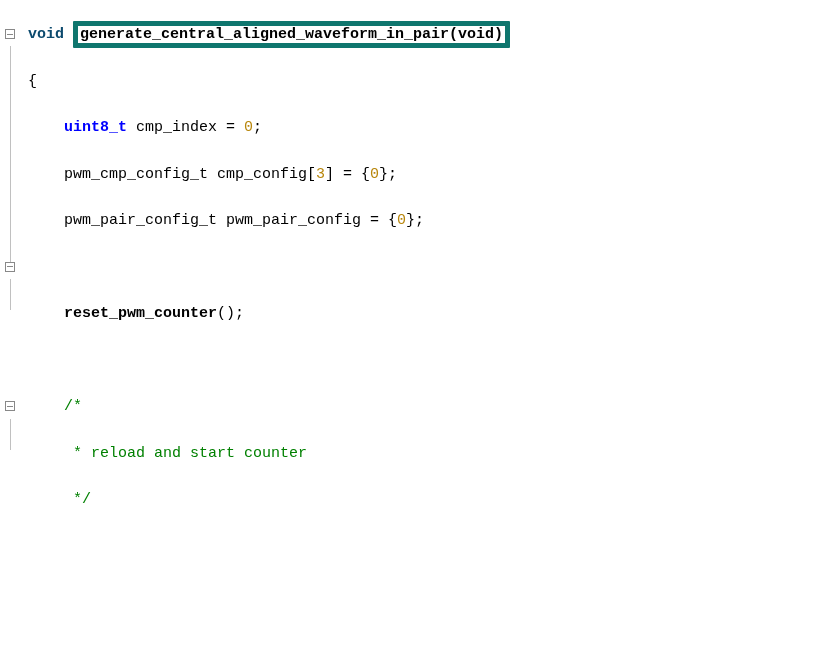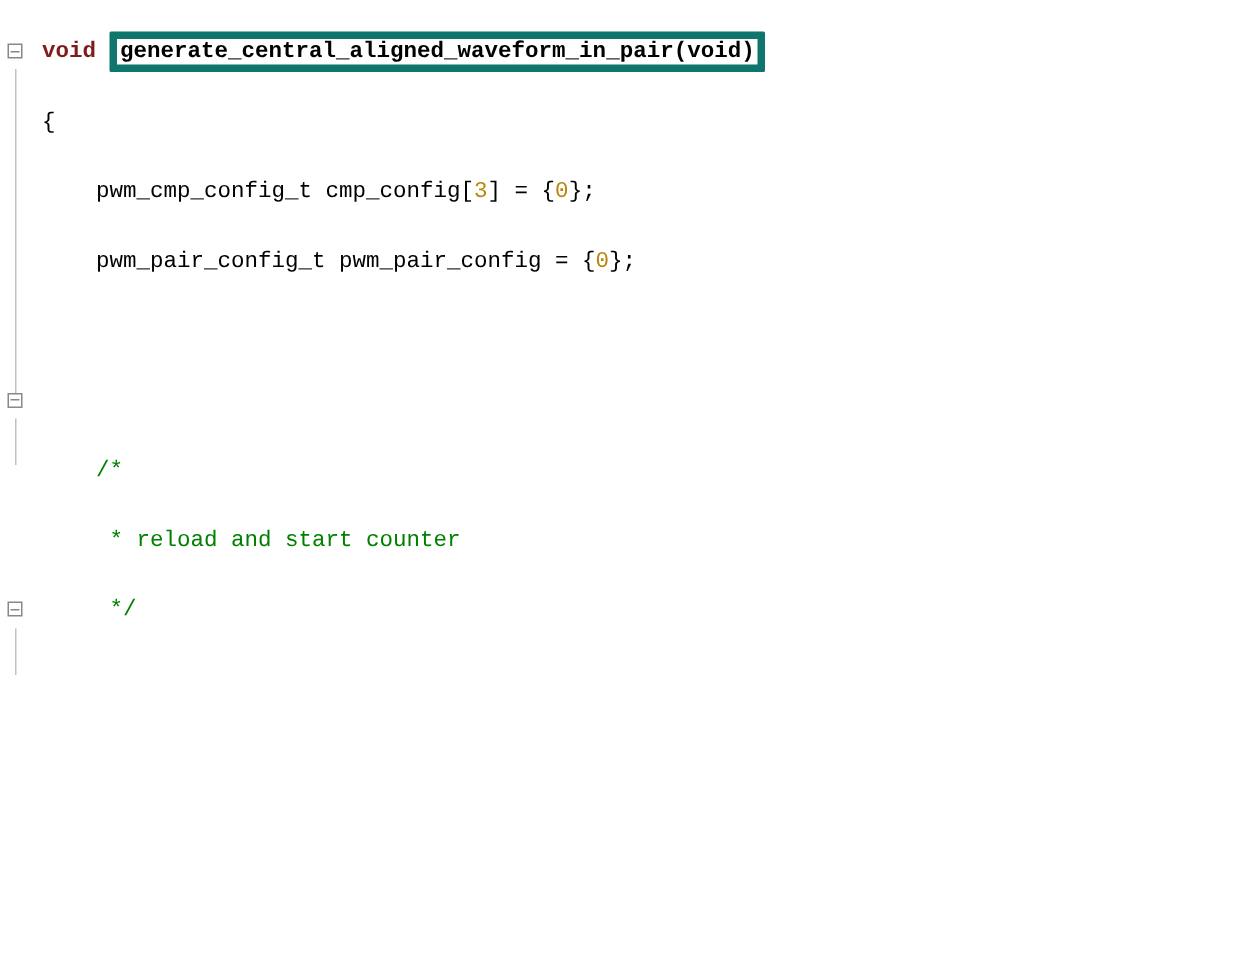--- a/index.html
+++ b/index.html
@@ -56,21 +56,21 @@
     background: #c0c0c0;
   }
   .code {
     flex: 1 1 auto;
     white-space: pre;
     padding-left: 2px;
   }
   .code-line {
     height: 23.25px;
   }
-  .kw { color: #7f1d1d; font-weight: bold; }
+  .kw { color: #0c4a6e; font-weight: bold; }
   .dt { color: #0000ff; font-weight: bold; }
   .bold { font-weight: bold; }
   .num { color: #b8860b; }
   .comment { color: #008000; }
   .fn-decl {
     border: 5px solid #0f766e;
     padding: 0 2px;
     border-radius: 1px;
   }
 </style>
@@ -113,23 +113,25 @@
     <div class="gutter-line"></div>
     <div class="gutter-line"></div>
     <div class="gutter-line"></div>
     <div class="gutter-line"></div>
     <div class="gutter-line"></div>
   </div>
 
   <div class="code">
 <div class="code-line"><span class="kw">void</span> <span class="fn-decl bold">generate_central_aligned_waveform_in_pair(void)</span></div>
 <div class="code-line"><span>{</span></div>
+<div class="code-line"><span>    </span><span class="dt">uint8_t</span><span> cmp_index = </span><span class="num">0</span><span>;</span></div>
 <div class="code-line"><span>    pwm_cmp_config_t cmp_config[</span><span class="num">3</span><span>] = {</span><span class="num">0</span><span>};</span></div>
 <div class="code-line"><span>    pwm_pair_config_t pwm_pair_config = {</span><span class="num">0</span><span>};</span></div>
 <div class="code-line"><span> </span></div>
+<div class="code-line"><span>    </span><span class="bold">reset_pwm_counter</span><span>();</span></div>
 <div class="code-line"><span> </span></div>
 <div class="code-line"><span class="comment">    /*</span></div>
 <div class="code-line"><span class="comment">     * reload and start counter</span></div>
 <div class="code-line"><span class="comment">     */</span></div>
 
 
 
 
 
 

